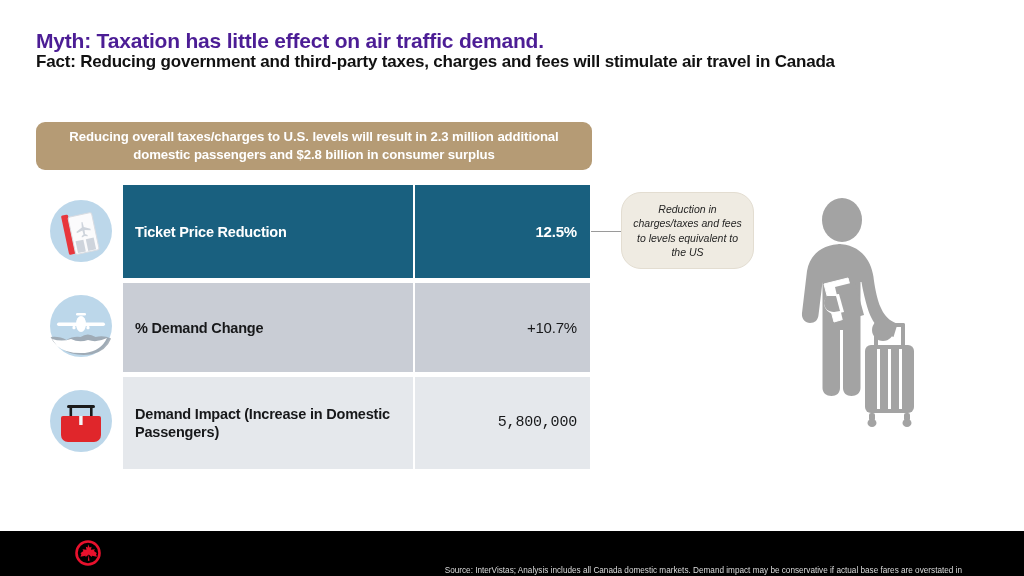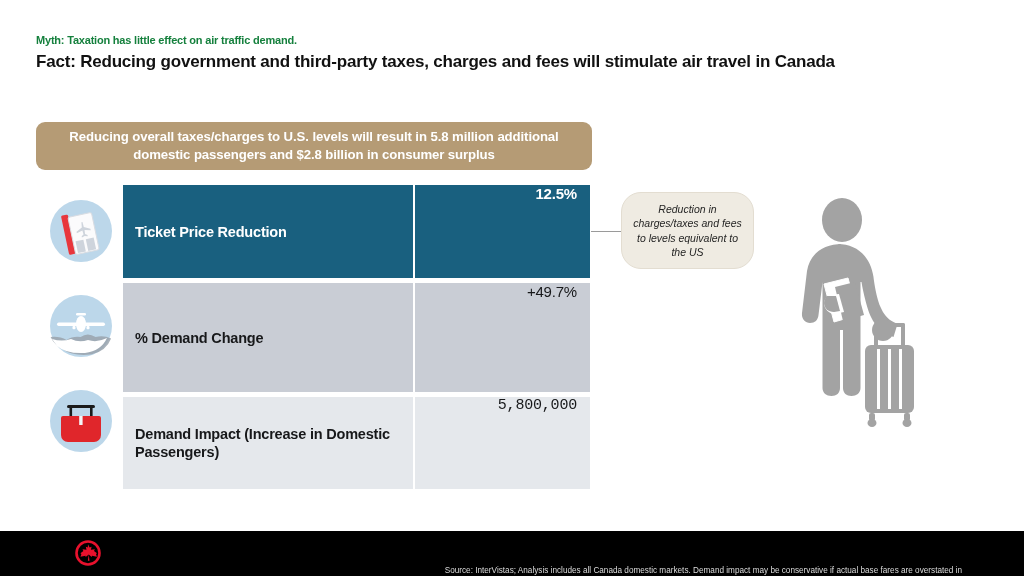--- a/index.html
+++ b/index.html
@@ -17,22 +17,22 @@
   }
 
   
   .headline {
     position: absolute;
     left: 36px;
     top: 30px;
     width: 960px;
   }
   .headline-myth {
-    color: #15803d;
-    font-size: 11px;
+    color: #4c1d95;
+    font-size: 21px;
     font-weight: bold;
     letter-spacing: -0.2px;
     line-height: 21px;
     white-space: nowrap;
   }
   .headline-fact {
     color: #111111;
     font-size: 17px;
     font-weight: bold;
     letter-spacing: -0.2px;
@@ -75,40 +75,41 @@
     display: flex;
     position: relative;
     box-sizing: border-box;
   }
   .row-0 {
     height: 93px;
     background: #19607f;
     margin-bottom: 5px;
   }
   .row-1 {
-    height: 109px;
+    height: 89px;
     background: #c9cdd5;
     margin-bottom: 5px;
   }
   .row-2 {
     height: 92px;
     background: #e5e8ec;
     gap: 47px;
   }
   .cell-label {
     width: 290px;
     display: flex;
     align-items: center;
     box-sizing: border-box;
     padding-left: 12px;
     padding-right: 8px;
   }
   .cell-value {
     flex: 1;
     display: flex;
+    align-items: center;
     justify-content: flex-end;
     box-sizing: border-box;
     padding-right: 13px;
     padding-left: 8px;
   }
   .divider {
     position: absolute;
     left: 290px;
     top: 0;
     bottom: 0;
@@ -216,21 +217,21 @@
 </style>
 </head>
 <body>
 
 <div class="headline">
   <div class="headline-myth">Myth: Taxation has little effect on air traffic demand.</div>
   <div class="headline-fact">Fact: Reducing government and third-party taxes, charges and fees will stimulate air travel in Canada</div>
 </div>
 
 <div class="banner">
-  <div class="banner-text">Reducing overall taxes/charges to U.S. levels will result in 5.8 million additional domestic passengers and $2.8 billion in consumer surplus</div>
+  <div class="banner-text">Reducing overall taxes/charges to U.S. levels will result in 2.3 million additional domestic passengers and $2.8 billion in consumer surplus</div>
 </div>
 
 <div class="row-icon icon-0">
   <svg viewBox="0 0 66 66" width="66" height="66">
     <circle cx="33" cy="33" r="31" fill="#bcd7ea"></circle>
     <g transform="rotate(-12 33 33)">
       <rect x="16.5" y="14" width="7" height="40" rx="1.5" fill="#e8363c"></rect>
       <path d="M25 17 h20 a2 2 0 0 1 2 2 v34 a2 2 0 0 1 -2 2 h-20 a2 2 0 0 1 -2 -2 v-34 a2 2 0 0 1 2 -2 z" fill="#fbfbfc" stroke="#d8dce2" stroke-width="1"></path>
       <path d="M35.2 24.5 l1.1 0 0.25 5.2 6.1 3.1 0 1.6 -6.0 -1.55 -0.3 4.0 2.2 1.5 0 1.1 -3.0 -0.7 -3.0 0.7 0 -1.1 2.2 -1.5 -0.3 -4.0 -6.0 1.55 0 -1.6 6.1 -3.1 z" fill="#ced4dc"></path>
       <rect x="25.5" y="42" width="8" height="12" fill="#ced4dc"></rect>
@@ -280,21 +281,21 @@
       <span class="value-text">12.5%</span>
     </div>
   </div>
 
   <div class="row row-1">
     <div class="cell-label">
       <span class="label-text">% Demand Change</span>
     </div>
     <div class="divider"></div>
     <div class="cell-value">
-      <span class="value-text">+49.7%</span>
+      <span class="value-text">+10.7%</span>
     </div>
   </div>
 
   <div class="row row-2">
     <div class="cell-label">
       <span class="label-text">Demand Impact (Increase in Domestic Passengers)</span>
     </div>
     <div class="divider"></div>
     <div class="cell-value">
       <span class="value-text">5,800,000</span>

